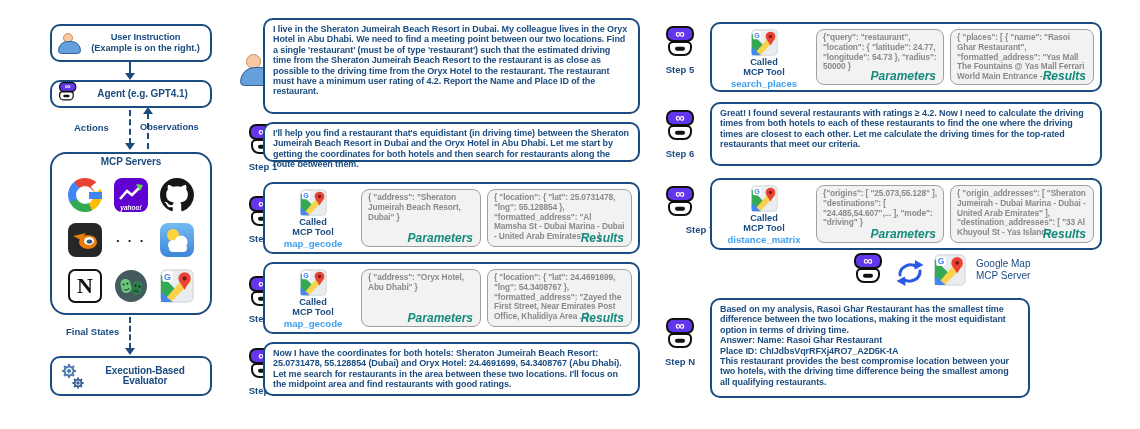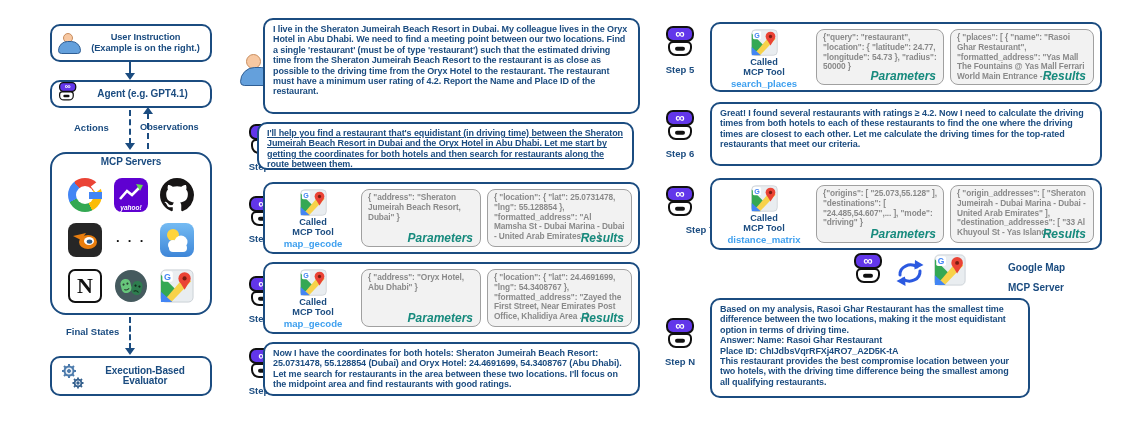--- a/index.html
+++ b/index.html
@@ -63,21 +63,21 @@
   .gring::after{content:""; position:absolute; inset:8px; background:#fff; border-radius:50%;}
   .gnotch{position:absolute; right:-2px; top:4px; width:12px; height:8px; background:#fff; transform:rotate(-38deg);}
   .gbar{position:absolute; right:0px; top:14px; width:13px; height:7px; background:#4285F4;}
 
   .yahoo{background:#5F01D1;}
   .ylogo{position:absolute; left:0; right:0; bottom:1px; text-align:center; color:#fff; font-weight:bold; font-size:6.5px; font-style:italic;}
   .blender{background:#262626;}
   .notion{background:#fff; border:2px solid #111; border-radius:7px; text-align:center;}
   .notion span{font-family:"Liberation Serif","DejaVu Serif",serif; font-weight:bold; font-size:22px; line-height:30px; color:#111;}
 
-  .srvtxt{position:absolute; font-size:10px; font-weight:bold; color:var(--navy); white-space:pre-line; line-height:20px;margin-left:32px;}
+  .srvtxt{position:absolute; font-size:10px; font-weight:normal; color:var(--navy); white-space:pre-line; line-height:12px;}
 </style>
 </head>
 <body>
 
 <div id="canvas">
 
   <div class="box" style="left:50px;top:24px;width:162px;height:38px;display:flex;align-items:center;padding-left:6px;">
     <span class="person sm" style="position:relative;">
         <span class="phead"></span>
         <span class="pbody"></span>
@@ -215,21 +215,21 @@
     </span>
   <div class="box chat" style="left:263px;top:18px;width:377px;height:96px;">I live in the Sheraton Jumeirah Beach Resort in Dubai. My colleague lives in the Oryx Hotel in Abu Dhabi. We need to find a meeting point between our two locations. Find a single 'restaurant' (must be of type 'restaurant') such that the estimated driving time from the Sheraton Jumeirah Beach Resort to the restaurant is as close as possible to the driving time from the Oryx Hotel to the restaurant. The restaurant must have a minimum user rating of 4.2. Report the Name and Place ID of the restaurant.</div>
 
   <span class="tpl-slot robot" style="left:247px;top:124px;">
   <span class="rhead">
         <span class="rinf">∞</span>
       </span>
   <span class="rbody"></span>
 </span>
   <span class="lbl center" style="left:242px;top:161px;width:42px;">Step 1</span>
-  <div class="box chat" style="left:257px;top:122px;width:377px;height:48px;text-decoration:underline;">I'll help you find a restaurant that's equidistant (in driving time) between the Sheraton Jumeirah Beach Resort in Dubai and the Oryx Hotel in Abu Dhabi. Let me start by getting the coordinates for both hotels and then search for restaurants along the route between them.</div>
+  <div class="box chat" style="left:263px;top:122px;width:377px;height:40px;">I'll help you find a restaurant that's equidistant (in driving time) between the Sheraton Jumeirah Beach Resort in Dubai and the Oryx Hotel in Abu Dhabi. Let me start by getting the coordinates for both hotels and then search for restaurants along the route between them.</div>
 
   <span class="tpl-slot robot" style="left:247px;top:196px;">
   <span class="rhead">
         <span class="rinf">∞</span>
       </span>
   <span class="rbody"></span>
 </span>
   <span class="lbl center" style="left:242px;top:233px;width:42px;">Step 2</span>
   <div class="box" style="left:263px;top:182px;width:377px;height:72px;">
     <div class="toolrow">

